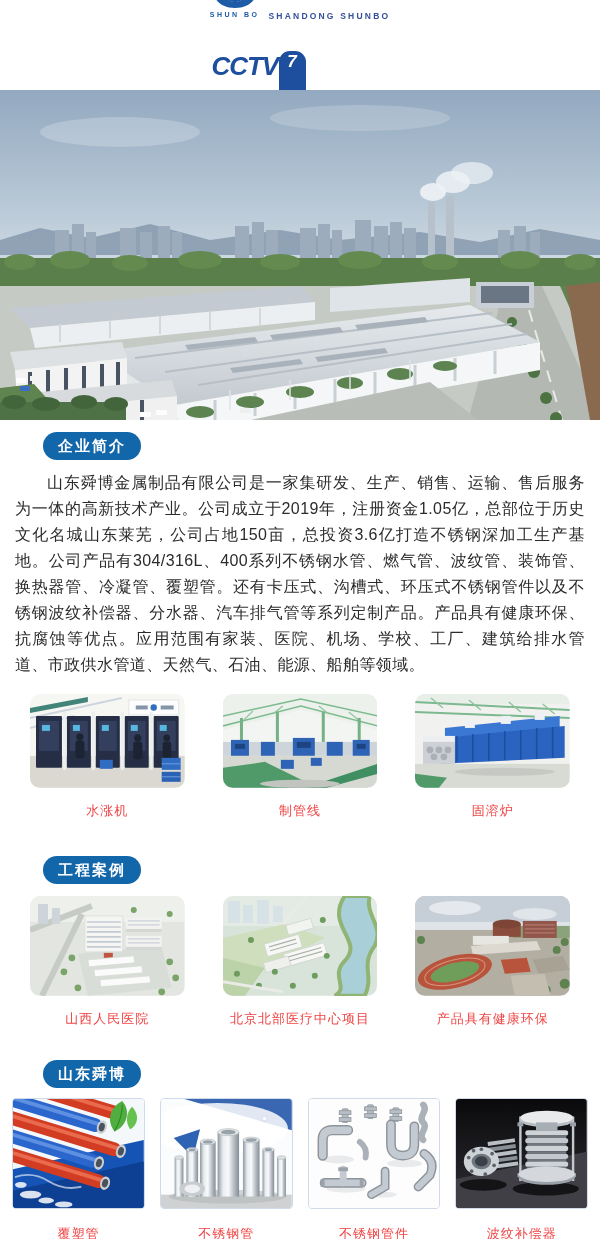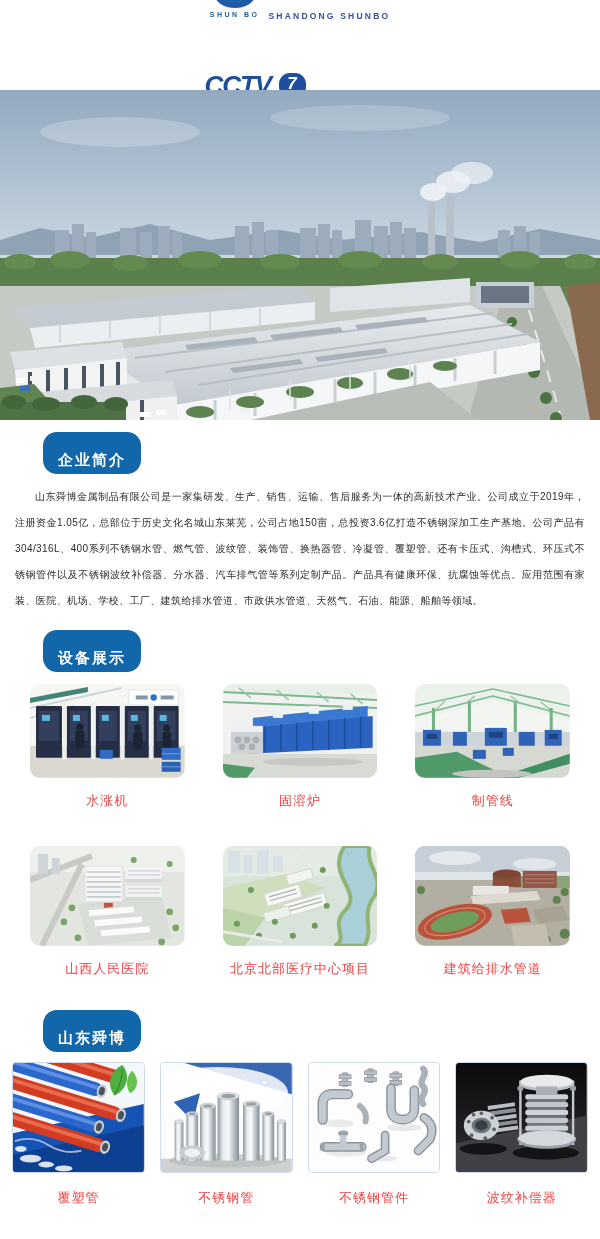--- a/index.html
+++ b/index.html
@@ -8,36 +8,36 @@
           font-family:"Liberation Sans","DejaVu Sans",sans-serif; overflow:hidden; }
 
   
   .header { height:90px; display:flex; align-items:center; justify-content:center; gap:15px; background:#fff;flex-direction:column; }
   .logo-block { display:flex; align-items:center; gap:9px; }
   .logo-mark { display:flex; flex-direction:column; align-items:center; }
   .logo-sub { font-size:7px; font-weight:bold; color:#1d5ba6; letter-spacing:2.5px; margin-top:1px; white-space:nowrap; }
   .brand-cn { font-size:26px; font-weight:700; color:#17357e; letter-spacing:3px; line-height:1; }
   .brand-en { font-size:8.5px; font-weight:bold; color:#35509a; letter-spacing:2.2px; margin-top:15px; }
   .divider { width:2px; height:44px; background:#b9cade; }
-  .cctv-block { display:flex; align-items:center; gap:8px; }
+  .cctv-block { display:flex; gap:1px; }
   .cctv-word { font-size:26px; font-weight:900; font-style:italic; color:#1d4f9e; letter-spacing:-1px; }
   .cctv-seven { background:#1d4f9e; color:#fff; font-weight:bold; font-style:italic; font-size:17px;
                 padding:1px 9px 3px 8px; border-radius:11px; line-height:1.2; }
   .award { font-size:19px; font-weight:700; color:#1a3a7c; letter-spacing:1.5px;margin-top:44px; }
 
   
   .hero { width:600px; height:330px; }
   .hero svg { display:block; }
 
   
   .badge-wrap { padding-left:43px; }
   .badge { display:inline-block; background:#1266aa; color:#fff; font-size:15px; font-weight:600;
-           letter-spacing:2px; padding:20px 15px 7px; border-radius:14px; line-height:1;text-align:right; }
+           letter-spacing:2px; padding:6px 15px 7px; border-radius:14px; line-height:1;text-align:right; }
   .sec-about { margin-top:12px; }
-  .about-text { margin:10px 15px 0; font-size:10px; line-height:26px; color:#2b2b2b;
+  .about-text { margin:10px 15px 0; font-size:16px; line-height:26px; color:#2b2b2b;
                 text-align:justify; text-indent:2em; letter-spacing:0.4px; }
   .sec-equip { margin-top:16px; }
   .sec-proj  { margin-top:36px; }
   .sec-prod  { margin-top:32px; }
 
   .row3 { display:grid; grid-template-columns:repeat(3,1fr); gap:38px; padding:0 30px; margin-top:12px; }
   .row4 { display:grid; grid-template-columns:repeat(4,1fr); gap:15px; padding:0 12px; margin-top:10px; }
   figure { margin:0; }
   .thumb { display:block; border-radius:10px; overflow:hidden; line-height:0; }
   .thumb svg { width:100%; height:auto; display:block; }
@@ -198,21 +198,20 @@
       <path d="M230,300 L230,320 M290,290 L290,310 M350,280 L350,300 M410,270 L410,290" stroke="#dfe3e6" stroke-width="1.5"></path>
     </svg>
   </div>
 
   <section class="sec-about">
     <div class="badge-wrap"><span class="badge">企业简介</span></div>
     <p class="about-text">山东舜博金属制品有限公司是一家集研发、生产、销售、运输、售后服务为一体的高新技术产业。公司成立于2019年，注册资金1.05亿，总部位于历史文化名城山东莱芜，公司占地150亩，总投资3.6亿打造不锈钢深加工生产基地。公司产品有304/316L、400系列不锈钢水管、燃气管、波纹管、装饰管、换热器管、冷凝管、覆塑管。还有卡压式、沟槽式、环压式不锈钢管件以及不锈钢波纹补偿器、分水器、汽车排气管等系列定制产品。产品具有健康环保、抗腐蚀等优点。应用范围有家装、医院、机场、学校、工厂、建筑给排水管道、市政供水管道、天然气、石油、能源、船舶等领域。</p>
   </section>
 
   <section class="sec-equip">
-    <div class="badge-wrap"><span class="badge">设备展示</span></div>
     <div class="row3">
 
       <figure>
         <span class="thumb">
           <svg viewBox="0 0 155 94">
             <rect width="155" height="94" fill="#f6f6f3"></rect>
             <rect y="62" width="155" height="32" fill="#dbd8d2"></rect>
             <polygon points="0,14 58,3 58,8 0,19" fill="#42847a"></polygon>
             <path d="M0,24 L92,4 M0,34 L44,22" stroke="#cdd6dd" stroke-width="2" fill="none"></path>
             <rect x="99" y="6" width="50" height="15" fill="#fdfdfd" stroke="#e3e6ea"></rect>
@@ -255,20 +254,57 @@
               <rect x="132" y="78" width="19" height="10" fill="#2a62b4"></rect>
             <path d="M132,70 L151,70 M132,83 L151,83" stroke="#6ea0e0" stroke-width="1"></path>
           </svg>
         </span>
         <figcaption class="caption">水涨机</figcaption>
       </figure>
 
       <figure>
         <span class="thumb">
           <svg viewBox="0 0 155 94">
+            <rect width="155" height="94" fill="#f3f5f2"></rect>
+            <polygon points="0,0 155,0 155,36 78,16 0,36" fill="#ecf1ec"></polygon>
+            <path d="M0,32 L78,12 L155,32 M0,22 L78,5 L155,22" stroke="#7cbb8e" stroke-width="1.6" fill="none"></path>
+            <path d="M20,27 L30,17 M50,20 L60,12 M96,12 L106,20 M126,18 L136,26" stroke="#8fc49d" stroke-width="1.2" fill="none"></path>
+            <g fill="#74b286">
+              <rect x="17" y="24" width="3" height="30"></rect>
+                <rect x="53" y="18" width="3" height="36"></rect>
+              <rect x="99" y="18" width="3" height="36"></rect>
+                <rect x="135" y="24" width="3" height="30"></rect>
+            </g>
+            <rect x="0" y="48" width="155" height="14" fill="#cdd4da"></rect>
+            <g fill="#2e63b6">
+              <rect x="8" y="46" width="18" height="16"></rect>
+                <rect x="38" y="48" width="14" height="14"></rect>
+              <rect x="70" y="44" width="22" height="18"></rect>
+                <rect x="104" y="48" width="16" height="14"></rect>
+                <rect x="130" y="46" width="17" height="16"></rect>
+            </g>
+            <g fill="#1d4480">
+              <rect x="12" y="50" width="10" height="5"></rect>
+                <rect x="74" y="48" width="14" height="6"></rect>
+                <rect x="134" y="50" width="9" height="5"></rect>
+            </g>
+            <rect y="62" width="155" height="32" fill="#d6d8d2"></rect>
+            <polygon points="0,94 0,74 42,68 95,94" fill="#4f9a68"></polygon>
+            <polygon points="155,70 155,80 104,94 82,94" fill="#3f8f63"></polygon>
+            <rect x="58" y="66" width="13" height="9" fill="#2e63b6"></rect>
+              <rect x="88" y="64" width="11" height="8" fill="#2e63b6"></rect>
+            <ellipse cx="77" cy="90" rx="40" ry="4" fill="#c2c5bf"></ellipse>
+          </svg>
+        </span>
+        <figcaption class="caption">制管线</figcaption>
+      </figure>
+
+      <figure>
+        <span class="thumb">
+          <svg viewBox="0 0 155 94">
             <rect width="155" height="94" fill="#f1f2ef"></rect>
             <rect x="0" y="0" width="155" height="10" fill="#e8efe9"></rect>
             <path d="M0,8 L155,16 M0,18 L155,24" stroke="#7cb890" stroke-width="2" fill="none"></path>
             <path d="M16,4 L28,14 M54,6 L66,16 M94,8 L106,18 M128,10 L140,20" stroke="#8fc49d" stroke-width="1.4" fill="none"></path>
             <polygon points="30,34 145,22 145,34 30,44" fill="#3a78d4"></polygon>
             <polygon points="26,44 150,32 150,64 26,70" fill="#2a63c0"></polygon>
             <path d="M42,42 L42,68 M58,40 L58,68 M74,39 L74,67 M90,37 L90,66 M106,36 L106,66 M122,34 L122,65 M138,33 L138,64" stroke="#1d4fa2" stroke-width="1.6"></path>
             <g fill="#eef1f3">
               <rect x="50" y="26" width="10" height="8"></rect>
                 <rect x="86" y="22" width="10" height="8"></rect>
@@ -284,61 +320,25 @@
               <circle cx="19" cy="63" r="3.4"></circle>
                 <circle cx="29" cy="63" r="3.4"></circle>
             </g>
             <polygon points="0,94 0,80 32,84 24,94" fill="#4f9a68"></polygon>
             <ellipse cx="90" cy="78" rx="50" ry="4" fill="#c6c9c3"></ellipse>
           </svg>
         </span>
         <figcaption class="caption">固溶炉</figcaption>
       </figure>
 
-      <figure>
-        <span class="thumb">
-          <svg viewBox="0 0 155 94">
-            <rect width="155" height="94" fill="#f3f5f2"></rect>
-            <polygon points="0,0 155,0 155,36 78,16 0,36" fill="#ecf1ec"></polygon>
-            <path d="M0,32 L78,12 L155,32 M0,22 L78,5 L155,22" stroke="#7cbb8e" stroke-width="1.6" fill="none"></path>
-            <path d="M20,27 L30,17 M50,20 L60,12 M96,12 L106,20 M126,18 L136,26" stroke="#8fc49d" stroke-width="1.2" fill="none"></path>
-            <g fill="#74b286">
-              <rect x="17" y="24" width="3" height="30"></rect>
-                <rect x="53" y="18" width="3" height="36"></rect>
-              <rect x="99" y="18" width="3" height="36"></rect>
-                <rect x="135" y="24" width="3" height="30"></rect>
-            </g>
-            <rect x="0" y="48" width="155" height="14" fill="#cdd4da"></rect>
-            <g fill="#2e63b6">
-              <rect x="8" y="46" width="18" height="16"></rect>
-                <rect x="38" y="48" width="14" height="14"></rect>
-              <rect x="70" y="44" width="22" height="18"></rect>
-                <rect x="104" y="48" width="16" height="14"></rect>
-                <rect x="130" y="46" width="17" height="16"></rect>
-            </g>
-            <g fill="#1d4480">
-              <rect x="12" y="50" width="10" height="5"></rect>
-                <rect x="74" y="48" width="14" height="6"></rect>
-                <rect x="134" y="50" width="9" height="5"></rect>
-            </g>
-            <rect y="62" width="155" height="32" fill="#d6d8d2"></rect>
-            <polygon points="0,94 0,74 42,68 95,94" fill="#4f9a68"></polygon>
-            <polygon points="155,70 155,80 104,94 82,94" fill="#3f8f63"></polygon>
-            <rect x="58" y="66" width="13" height="9" fill="#2e63b6"></rect>
-              <rect x="88" y="64" width="11" height="8" fill="#2e63b6"></rect>
-            <ellipse cx="77" cy="90" rx="40" ry="4" fill="#c2c5bf"></ellipse>
-          </svg>
-        </span>
-        <figcaption class="caption">制管线</figcaption>
-      </figure>
-
     </div>
   </section>
 
   <section class="sec-proj">
+    <div class="badge-wrap"><span class="badge">工程案例</span></div>
     <div class="row3">
 
       <figure>
         <span class="thumb">
           <svg viewBox="0 0 155 100">
             <rect width="155" height="100" fill="#e3e6e0"></rect>
             <rect width="155" height="26" fill="#ffffff" opacity="0.4"></rect>
             <path d="M0,34 L62,10 M12,100 L52,18" stroke="#c6cbc5" stroke-width="6" fill="none"></path>
             <g fill="#cdd5da">
                 <rect x="8" y="8" width="10" height="20"></rect>
@@ -435,21 +435,21 @@
             <g fill="#5e8350">
               <circle cx="150" cy="46" r="4"></circle>
                 <circle cx="142" cy="54" r="4"></circle>
                 <circle cx="150" cy="88" r="5"></circle>
               <circle cx="132" cy="94" r="4"></circle>
                 <circle cx="6" cy="44" r="4"></circle>
             </g>
             <polygon points="96,80 130,78 136,100 100,100" fill="#c4beb1"></polygon>
           </svg>
         </span>
-        <figcaption class="caption">建筑给排水管道</figcaption>
+        <figcaption class="caption">产品具有健康环保</figcaption>
       </figure>
 
     </div>
   </section>
 
   <section class="sec-prod">
     <div class="badge-wrap"><span class="badge">山东舜博</span></div>
     <div class="row4">
 
       <figure class="prod">

